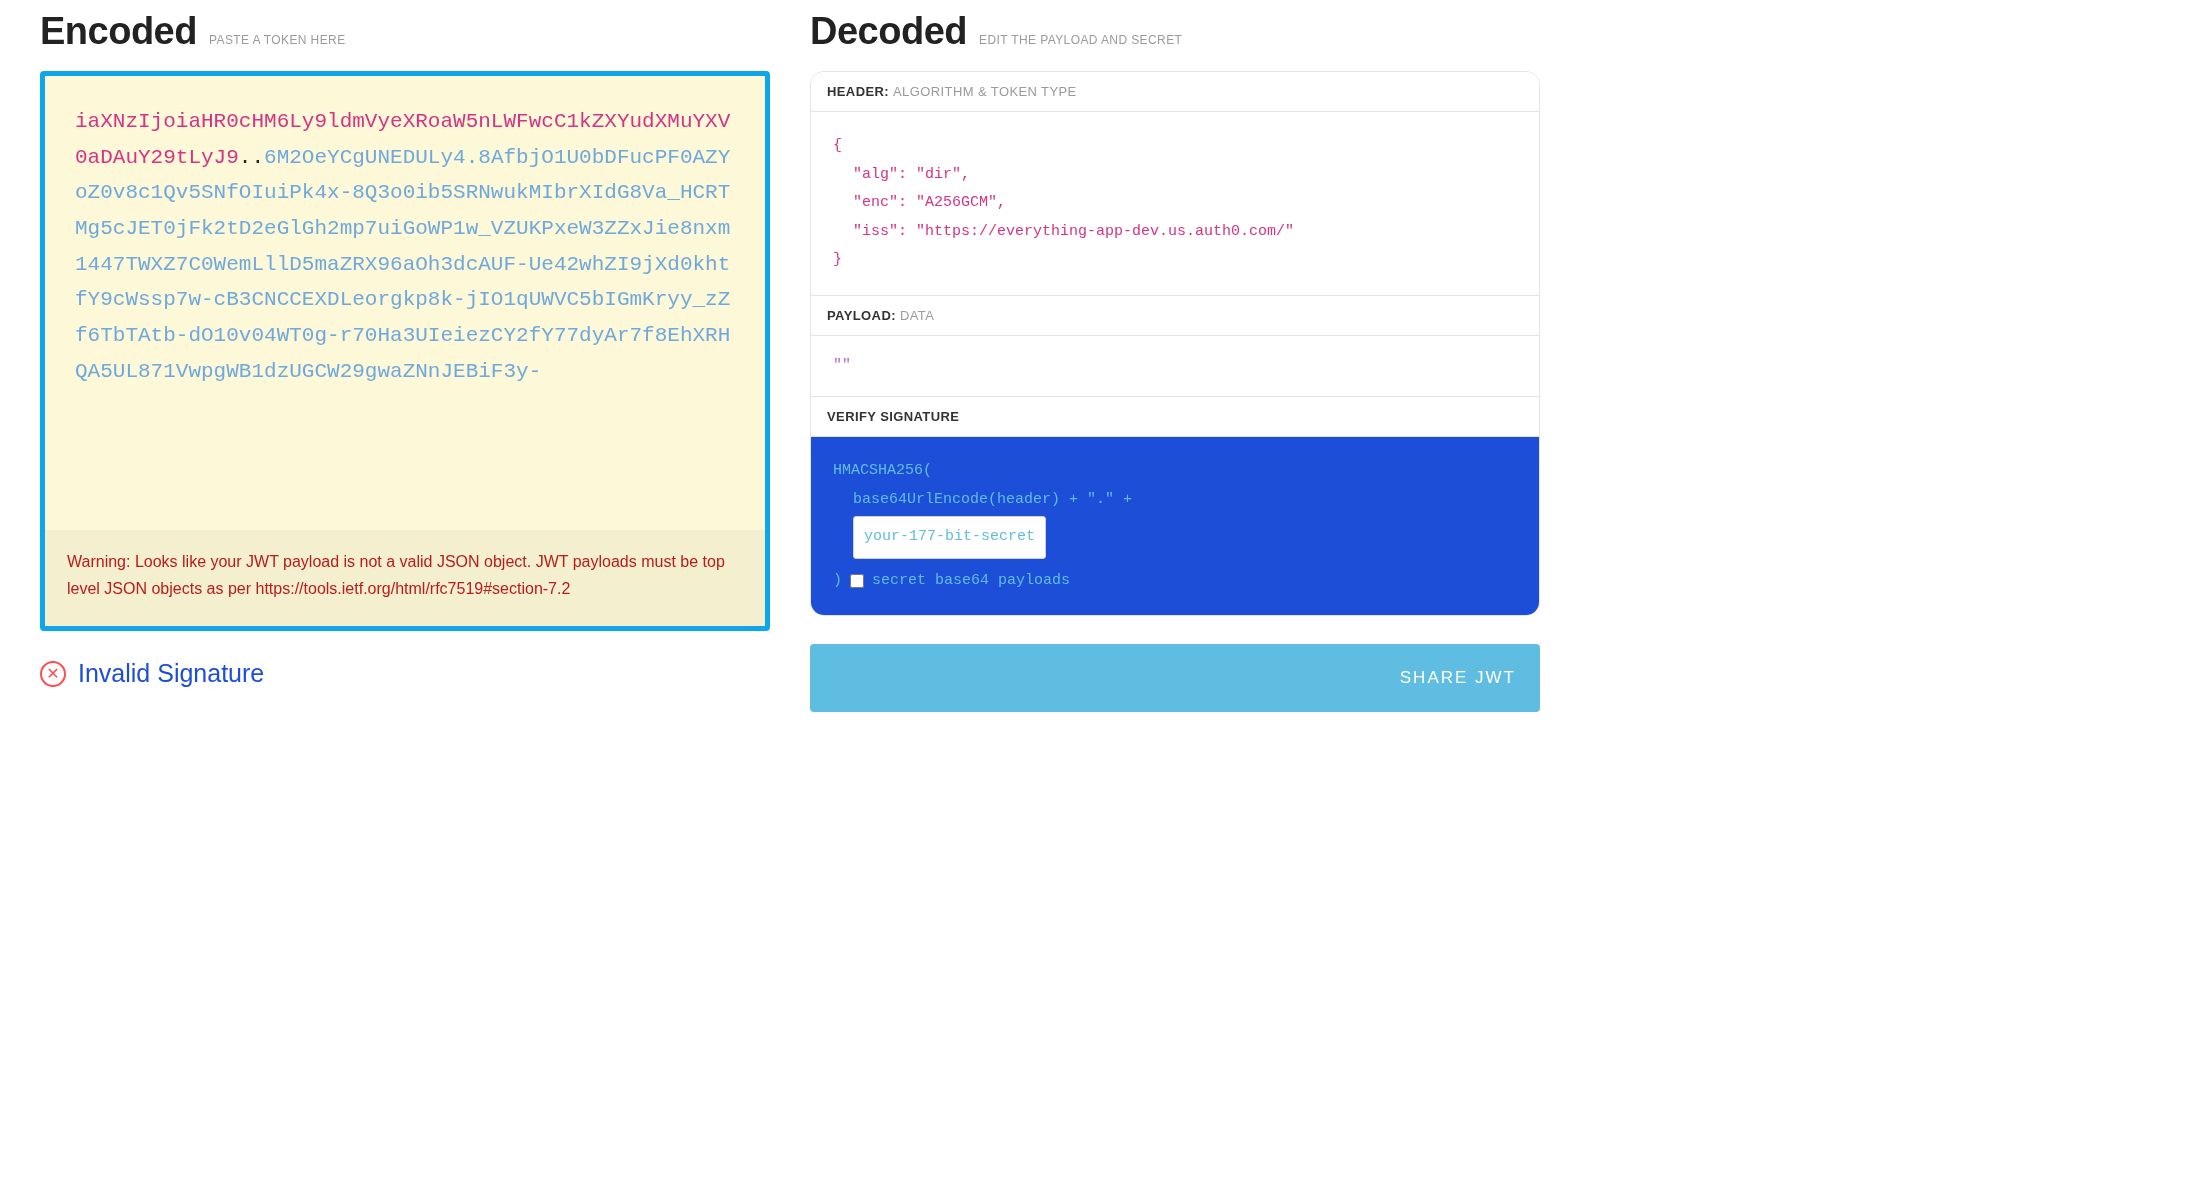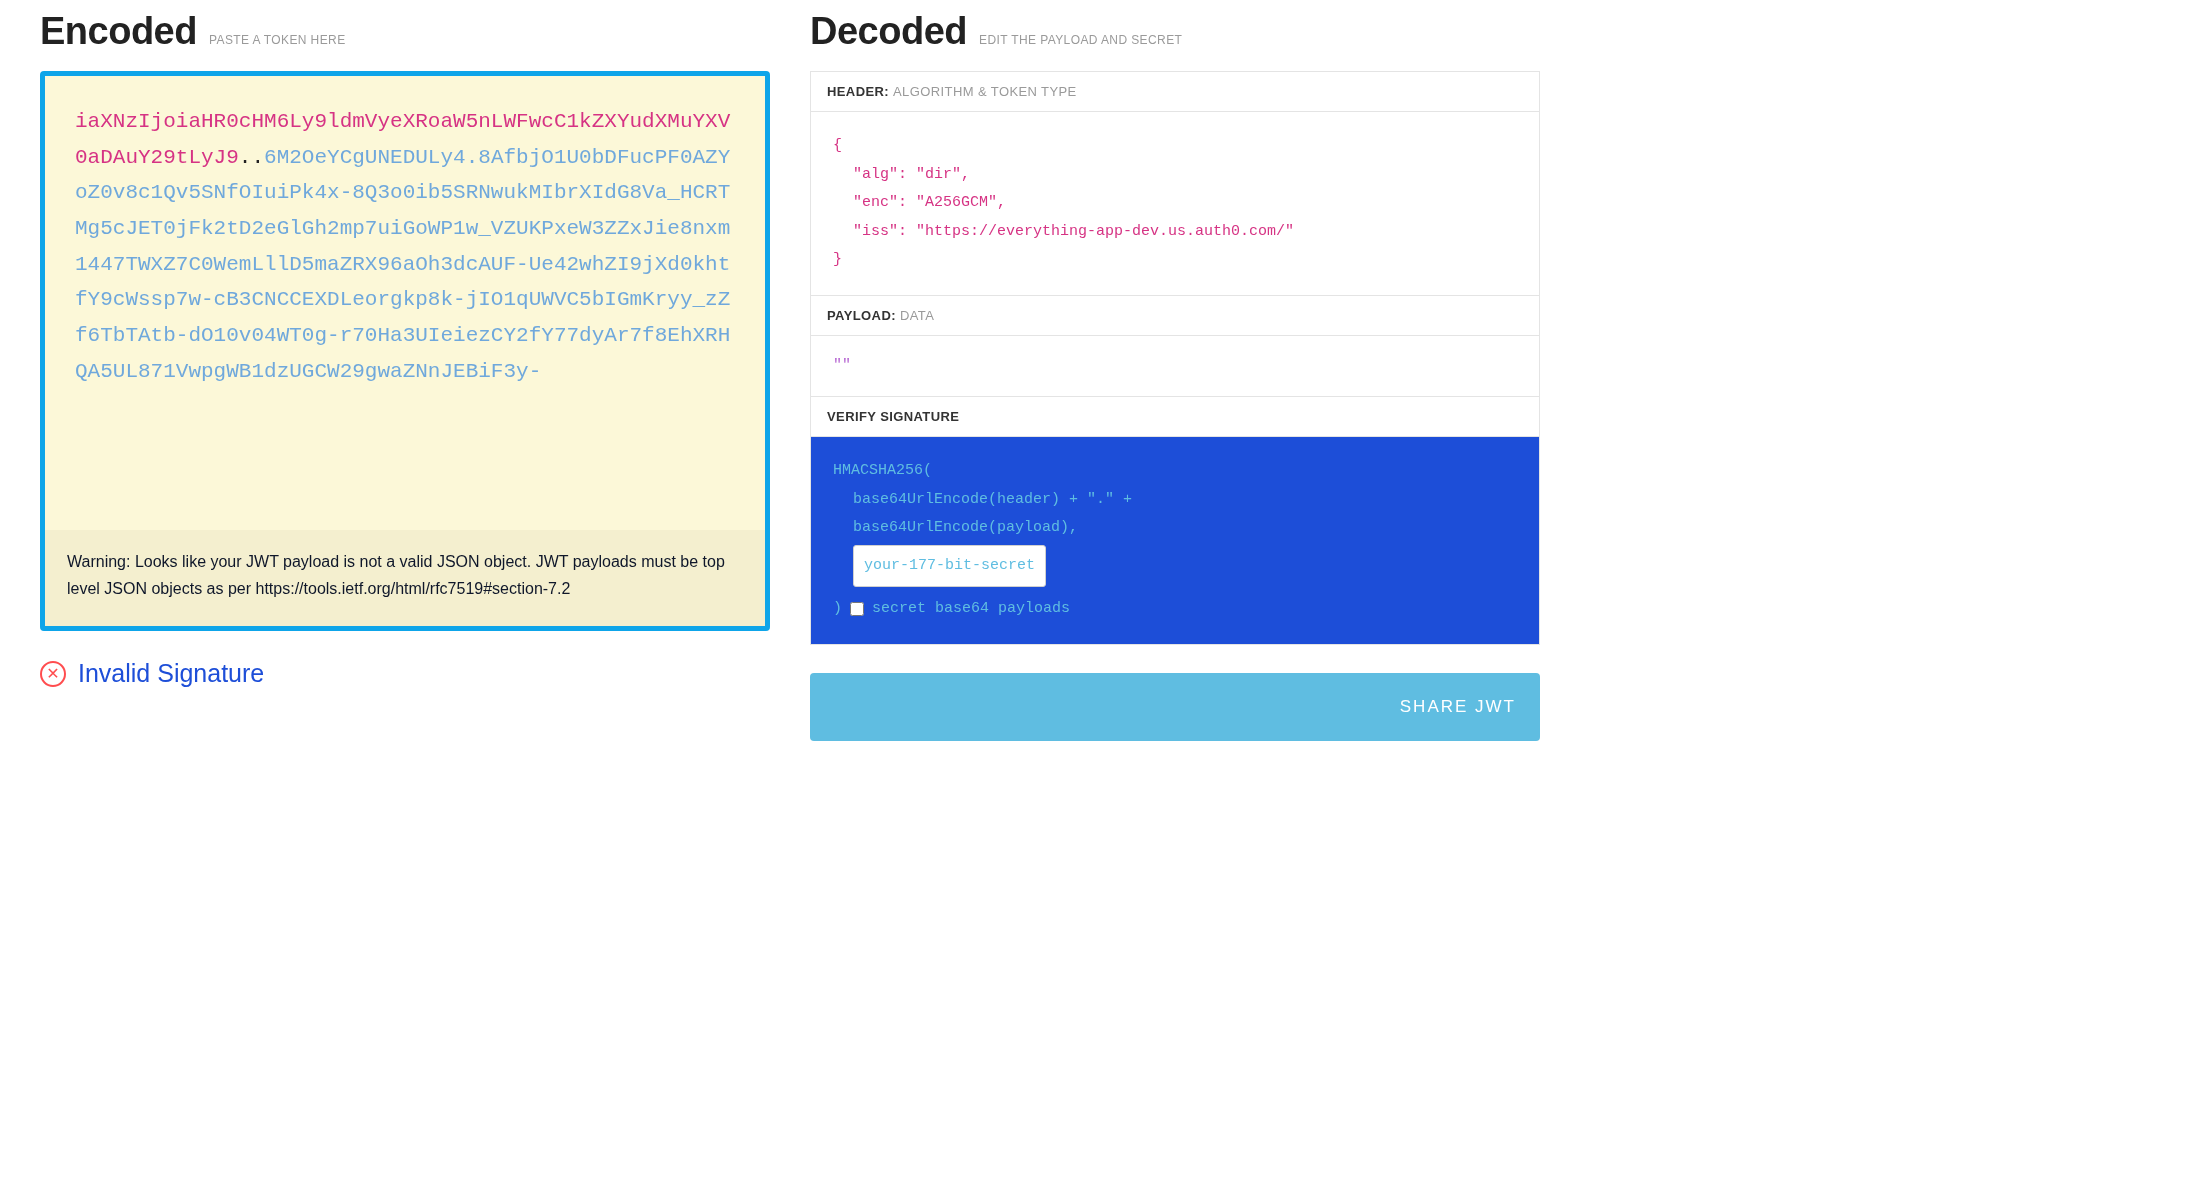--- a/index.html
+++ b/index.html
@@ -48,29 +48,29 @@
     min-height: 560px;
   }
   .seg-header { color: #d63384; }
   .seg-dot { color: #222; }
   .seg-payload { color: #6fa8dc; }
   .warning-overlay {
     position: absolute;
     left: 0; right: 0; bottom: 0;
     padding: 18px 22px 24px 22px;
     background: rgba(236,232,200,0.55);
-    color: #0f172a;
+    color: #b91c1c;
     font-family: -apple-system, BlinkMacSystemFont, "Segoe UI", Helvetica, Arial, sans-serif;
     font-size: 16px;
     line-height: 1.7;
     word-break: normal;
   }
   .decoded-panel {
     border: 1px solid #e4e4e4;
-    border-radius: 0;
+    border-radius: 14px;
     overflow: hidden;
   }
   .section-header {
     padding: 12px 16px;
     font-size: 13px;
     font-weight: 600;
     color: #333;
     border-bottom: 1px solid #e4e4e4;
     background: #fff;
     letter-spacing: 0.4px;
@@ -207,21 +207,20 @@
       <div class="section-body payload-body">
         <span class="payload-str">""</span>
       </div>
 
       <div class="section-header">
         <span>VERIFY SIGNATURE</span>
       </div>
       <div class="section-body sig-body">
         <div class="sig-text">HMACSHA256(</div>
         <div class="sig-text"><span class="indent"></span><span>base64UrlEncode(header) + "." +</span></div>
-        <div class="sig-text"><span class="indent"></span><span>base64UrlEncode(payload),</span></div>
         <div><span class="indent"></span><span class="secret-input">your-177-bit-secret</span></div>
         <div class="checkbox-row">
           <span class="sig-text">)</span>
           <input type="checkbox" style="">
           <span class="sig-text">secret base64 payloads</span>
         </div>
       </div>
     </div>
 
     <button class="share-btn">SHARE JWT</button>

